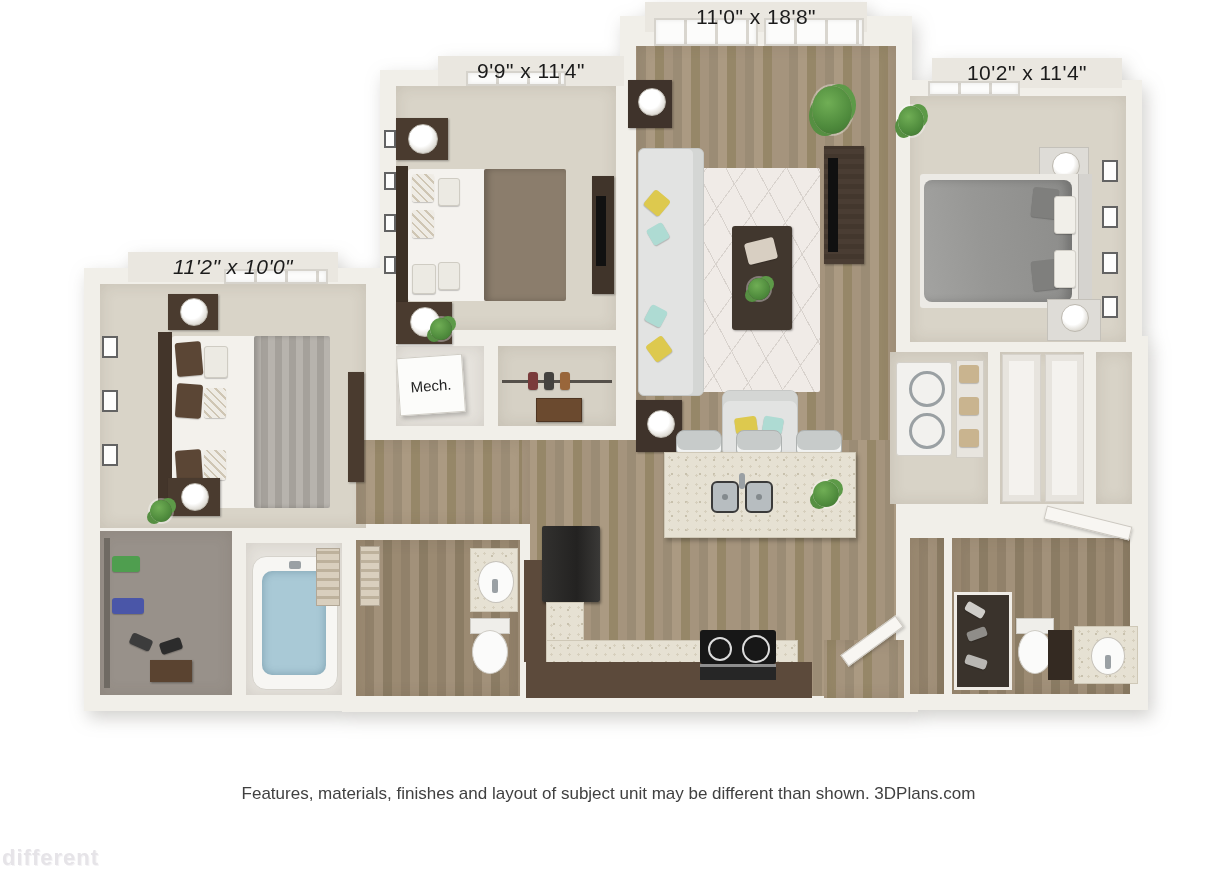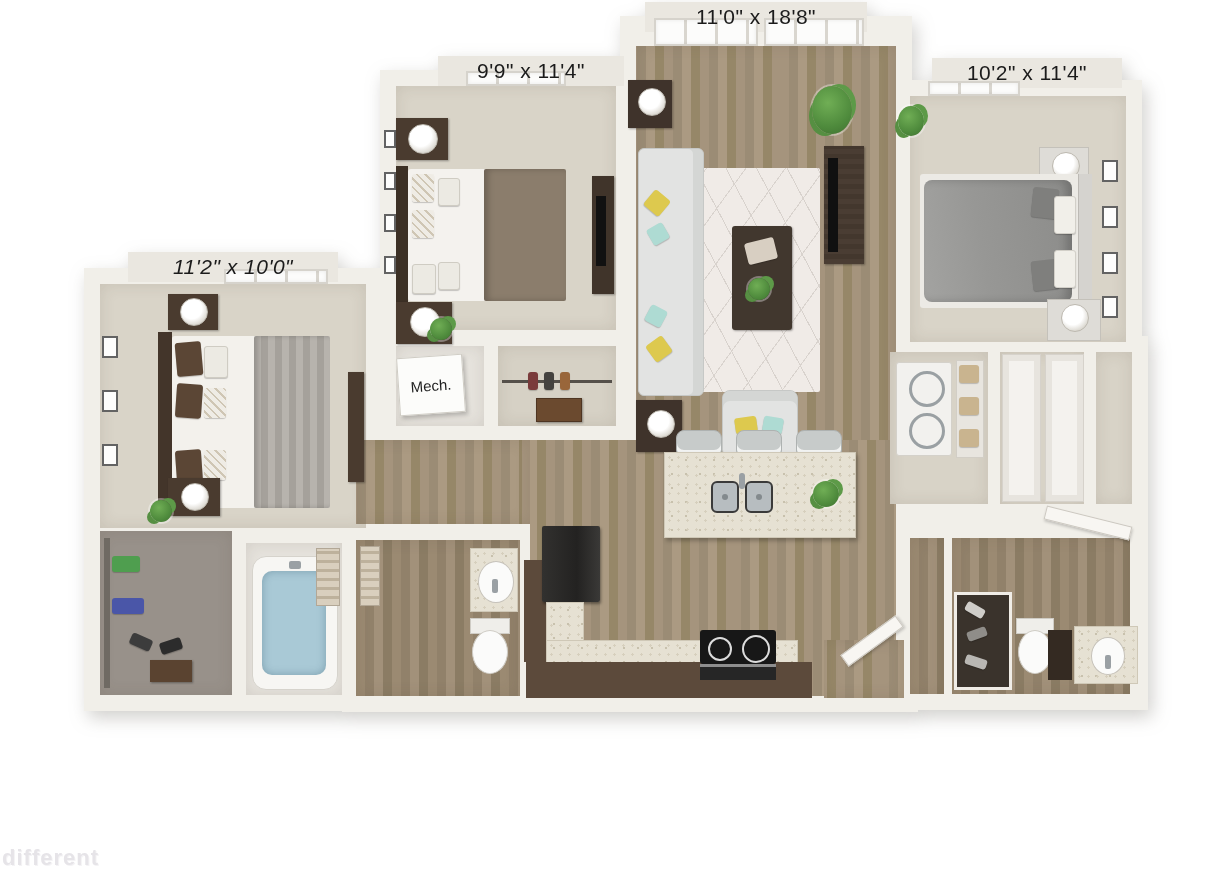--- a/index.html
+++ b/index.html
@@ -248,15 +248,16 @@
   <div class="plant" style="left:898px;top:106px;width:26px;height:30px"></div>
 
   <div class="dim" style="left:645px;top:5px;width:222px">11'0" x 18'8"</div>
   <div class="dim" style="left:438px;top:59px;width:186px">9'9" x 11'4"</div>
   <div class="dim" style="left:932px;top:61px;width:190px">10'2" x 11'4"</div>
   <div class="dim it" style="left:128px;top:255px;width:210px">11'2" x 10'0"</div>
 
 </div>
 
 <div class="caption">
+  <div>Features, materials, finishes and layout of subject unit may be different than shown. 3DPlans.com</div>
 </div>
 
 <div class="watermark">different</div>
 
 </body></html>

